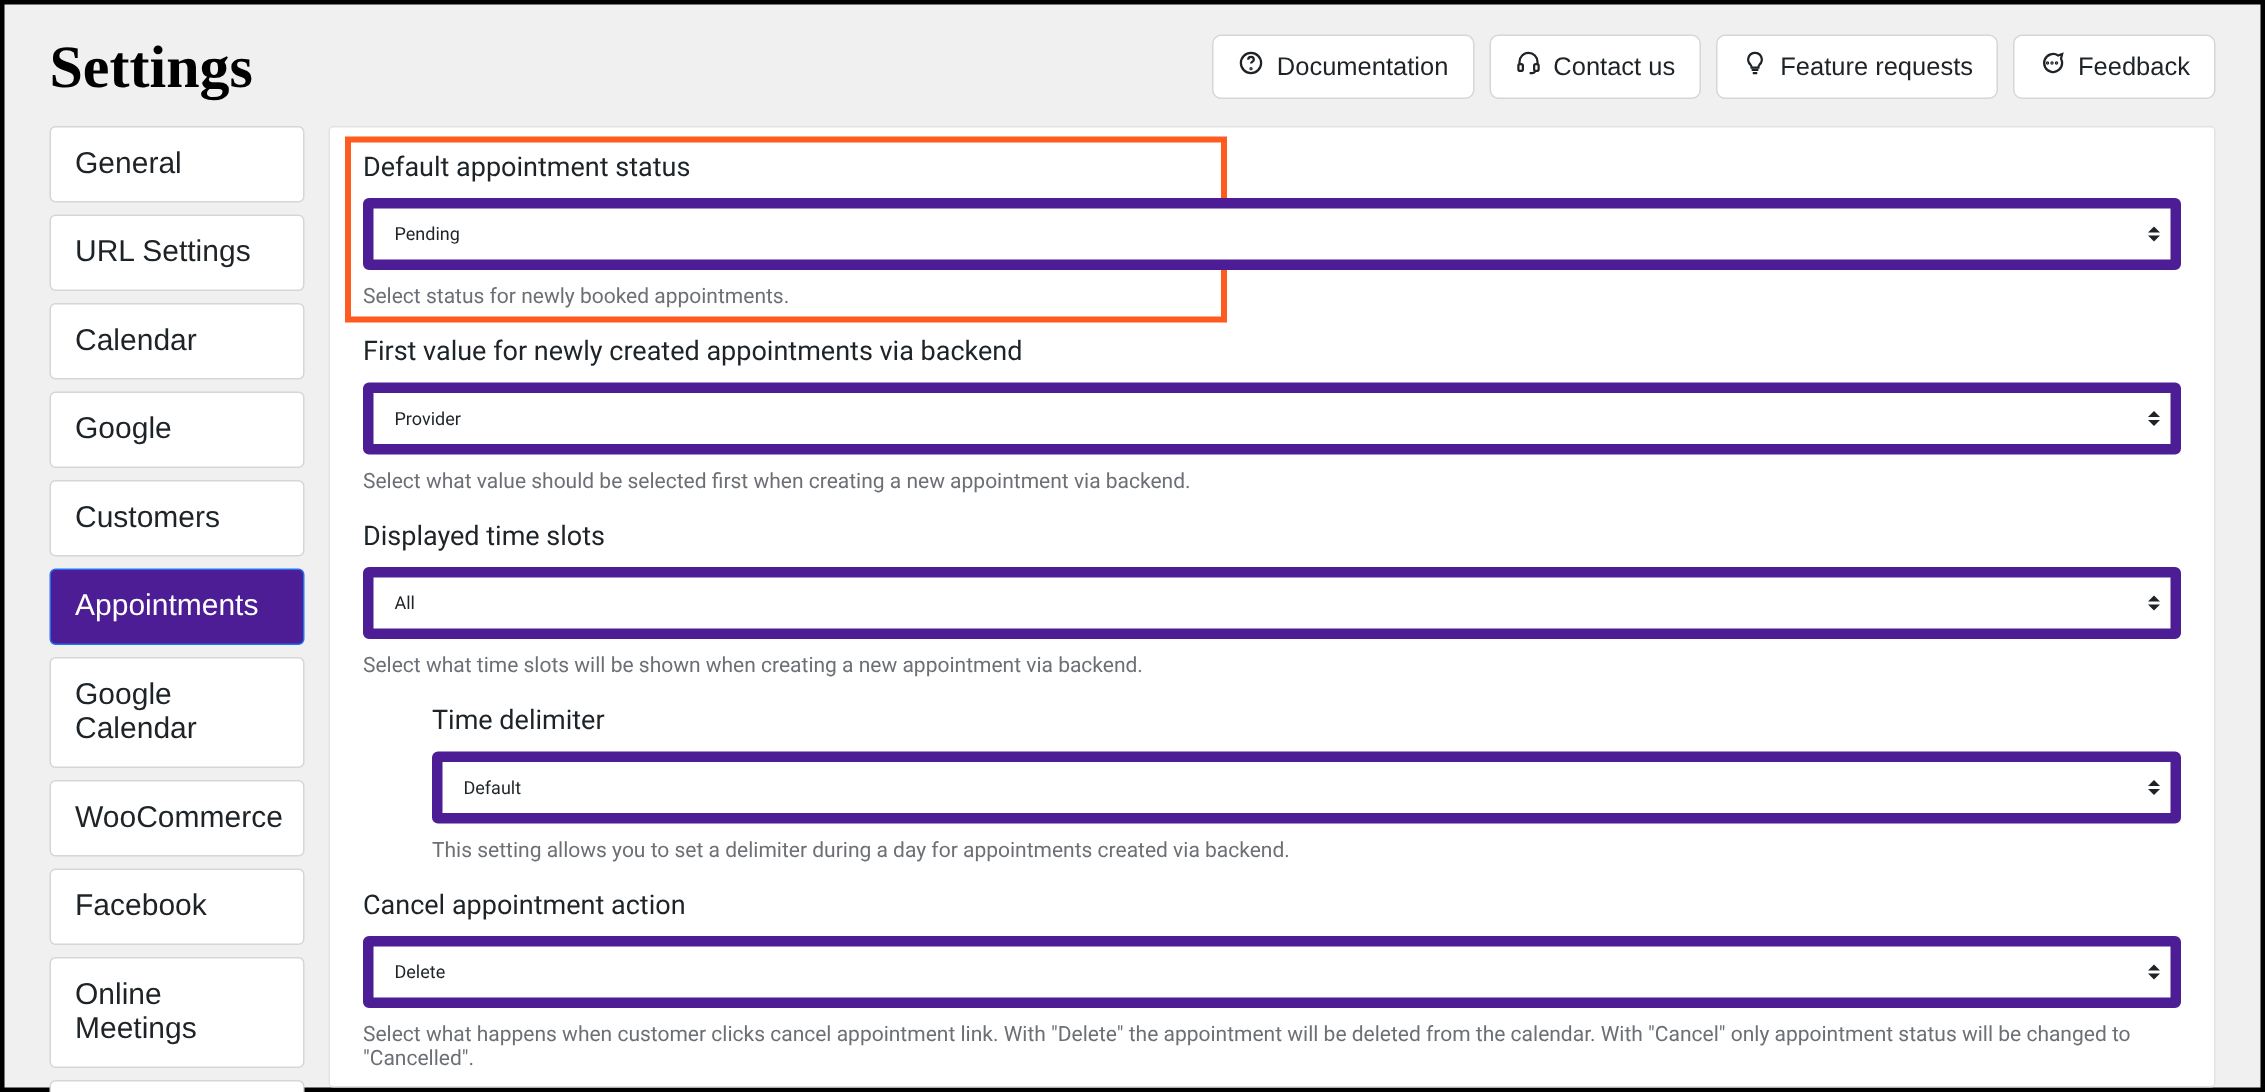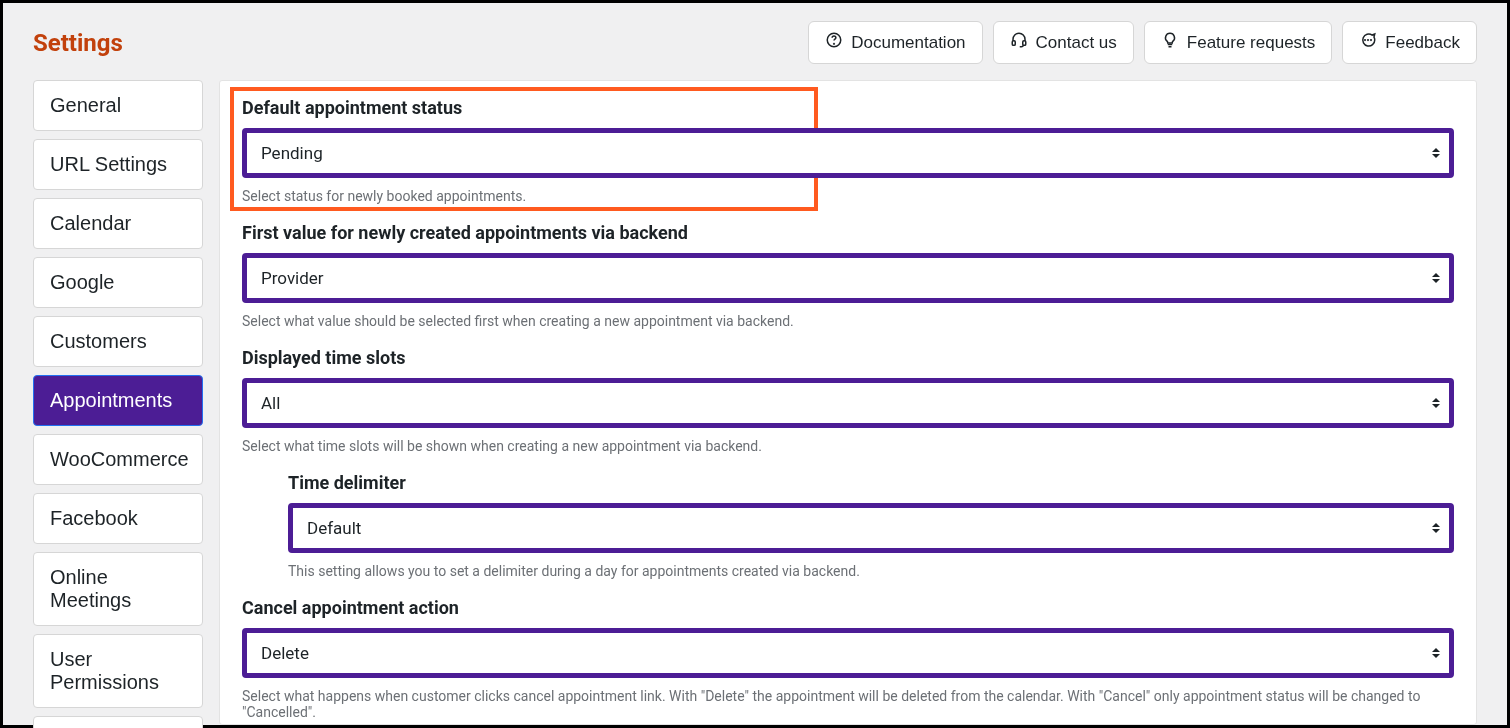--- a/index.html
+++ b/index.html
@@ -19,23 +19,24 @@
     flex-direction: column;
     padding: 18px 30px 0 30px;
   }
   .topbar {
     display: flex;
     align-items: center;
     justify-content: space-between;
     margin-bottom: 16px;
   }
   .page-title {
-    font-size: 24px;
+    font-size: 40px;
     font-weight: 700;
-    color: #c2410c;
+    color: #000000;
+    font-family: Liberation Serif, serif;
   }
   .top-actions { display: flex; gap: 10px; }
   .top-btn {
     display: flex;
     align-items: center;
     gap: 8px;
     background: #fff;
     border: 1px solid #d6d6d6;
     border-radius: 6px;
     padding: 9px 16px;
@@ -82,31 +83,30 @@
     width: 588px;
     height: 124px;
     border: 4px solid #ff5a1f;
     pointer-events: none;
   }
   .field-label {
     font-size: 18px;
     color: #1d2327;
     margin-bottom: 10px;
     display: block;
-    font-weight: bold;
   }
   .select {
     position: relative;
     width: 100%;
   }
   .select-input {
     width: 100%;
     padding: 10px 14px;
-    font-size: 17px;
-    border: 5px solid #4c1d95;
+    font-size: 12px;
+    border: 7px solid #4c1d95;
     border-radius: 4px;
     background: #fff;
     color: #1d2327;
     cursor: pointer;
     text-align: left;
   }
   .select-caret {
     position: absolute;
     right: 12px;
     top: 50%;
@@ -184,20 +184,21 @@
   </div>
 
   <div class="body">
     <nav class="sidebar">
       <button class="side-item">General</button>
       <button class="side-item">URL Settings</button>
       <button class="side-item">Calendar</button>
       <button class="side-item">Google</button>
       <button class="side-item">Customers</button>
       <button class="side-item active">Appointments</button>
+      <button class="side-item">Google Calendar</button>
       <button class="side-item">WooCommerce</button>
       <button class="side-item">Facebook</button>
       <button class="side-item">Online Meetings</button>
       <button class="side-item">User Permissions</button>
       <button class="side-item">Payments</button>
     </nav>
 
     <div class="content">
 
       <div class="field highlight">

